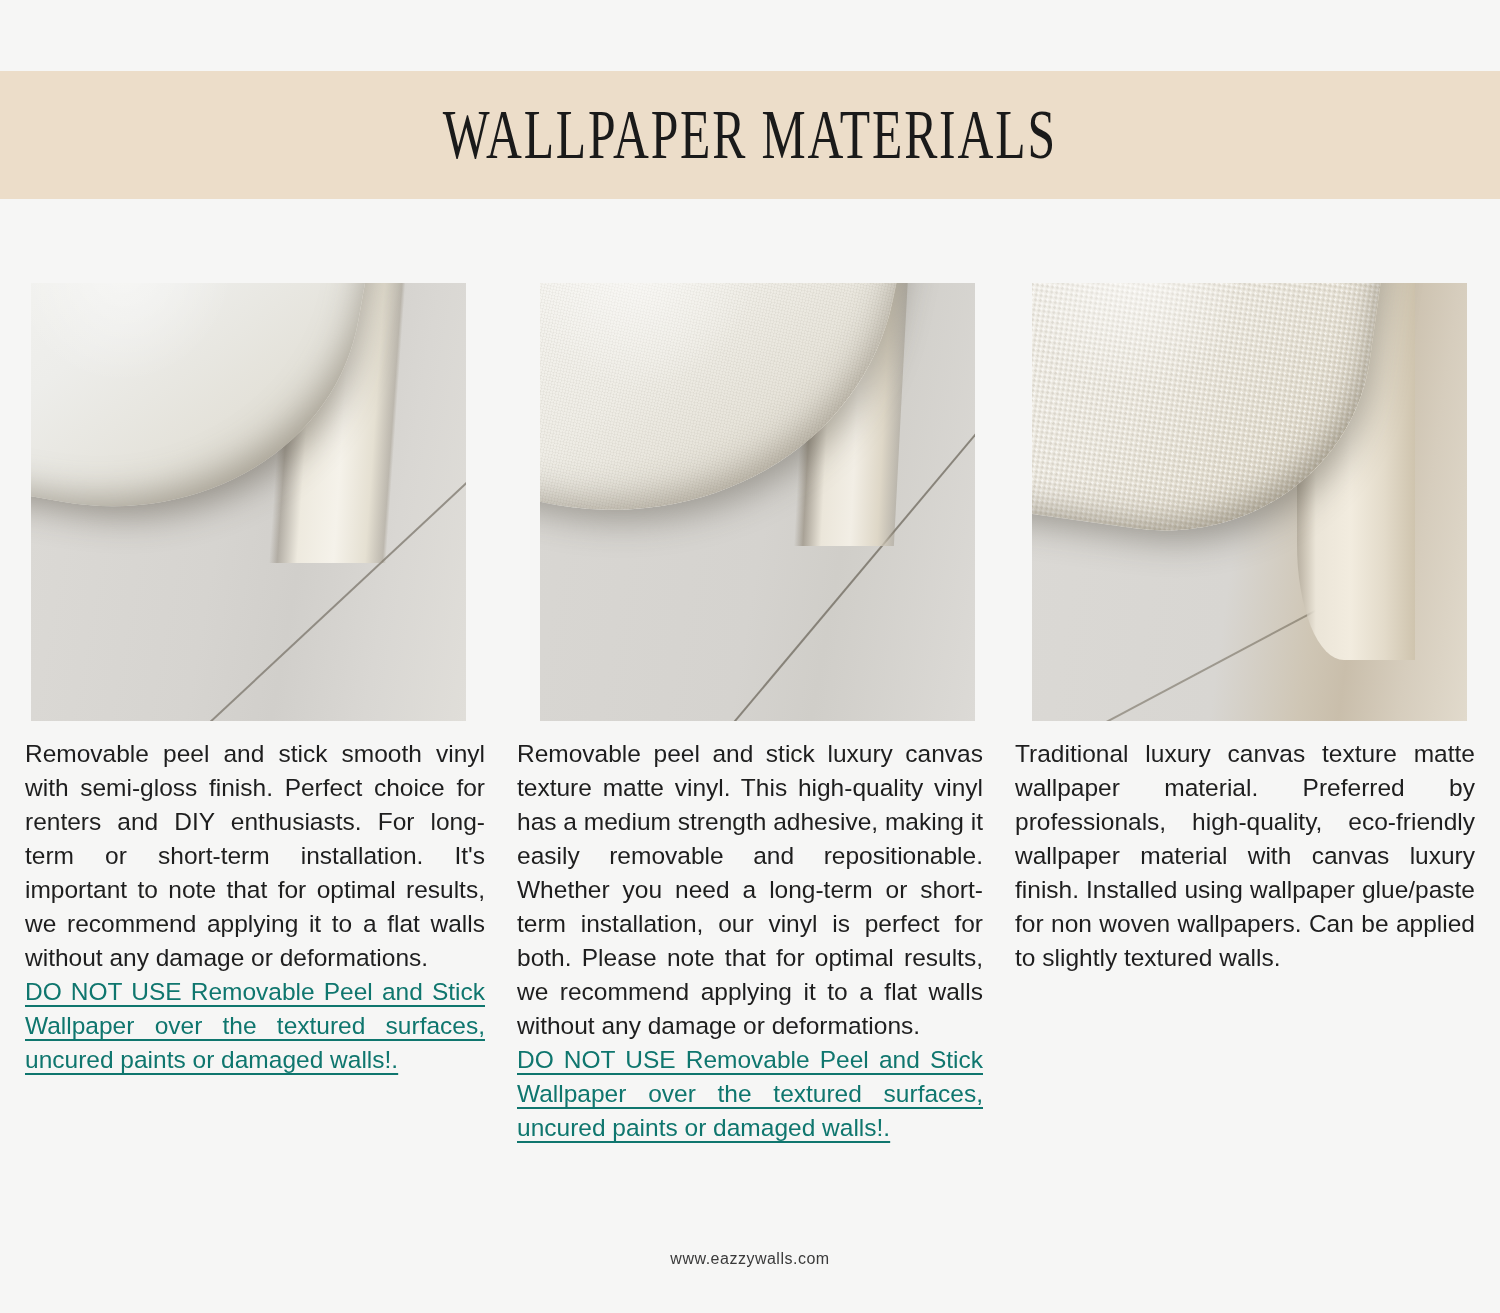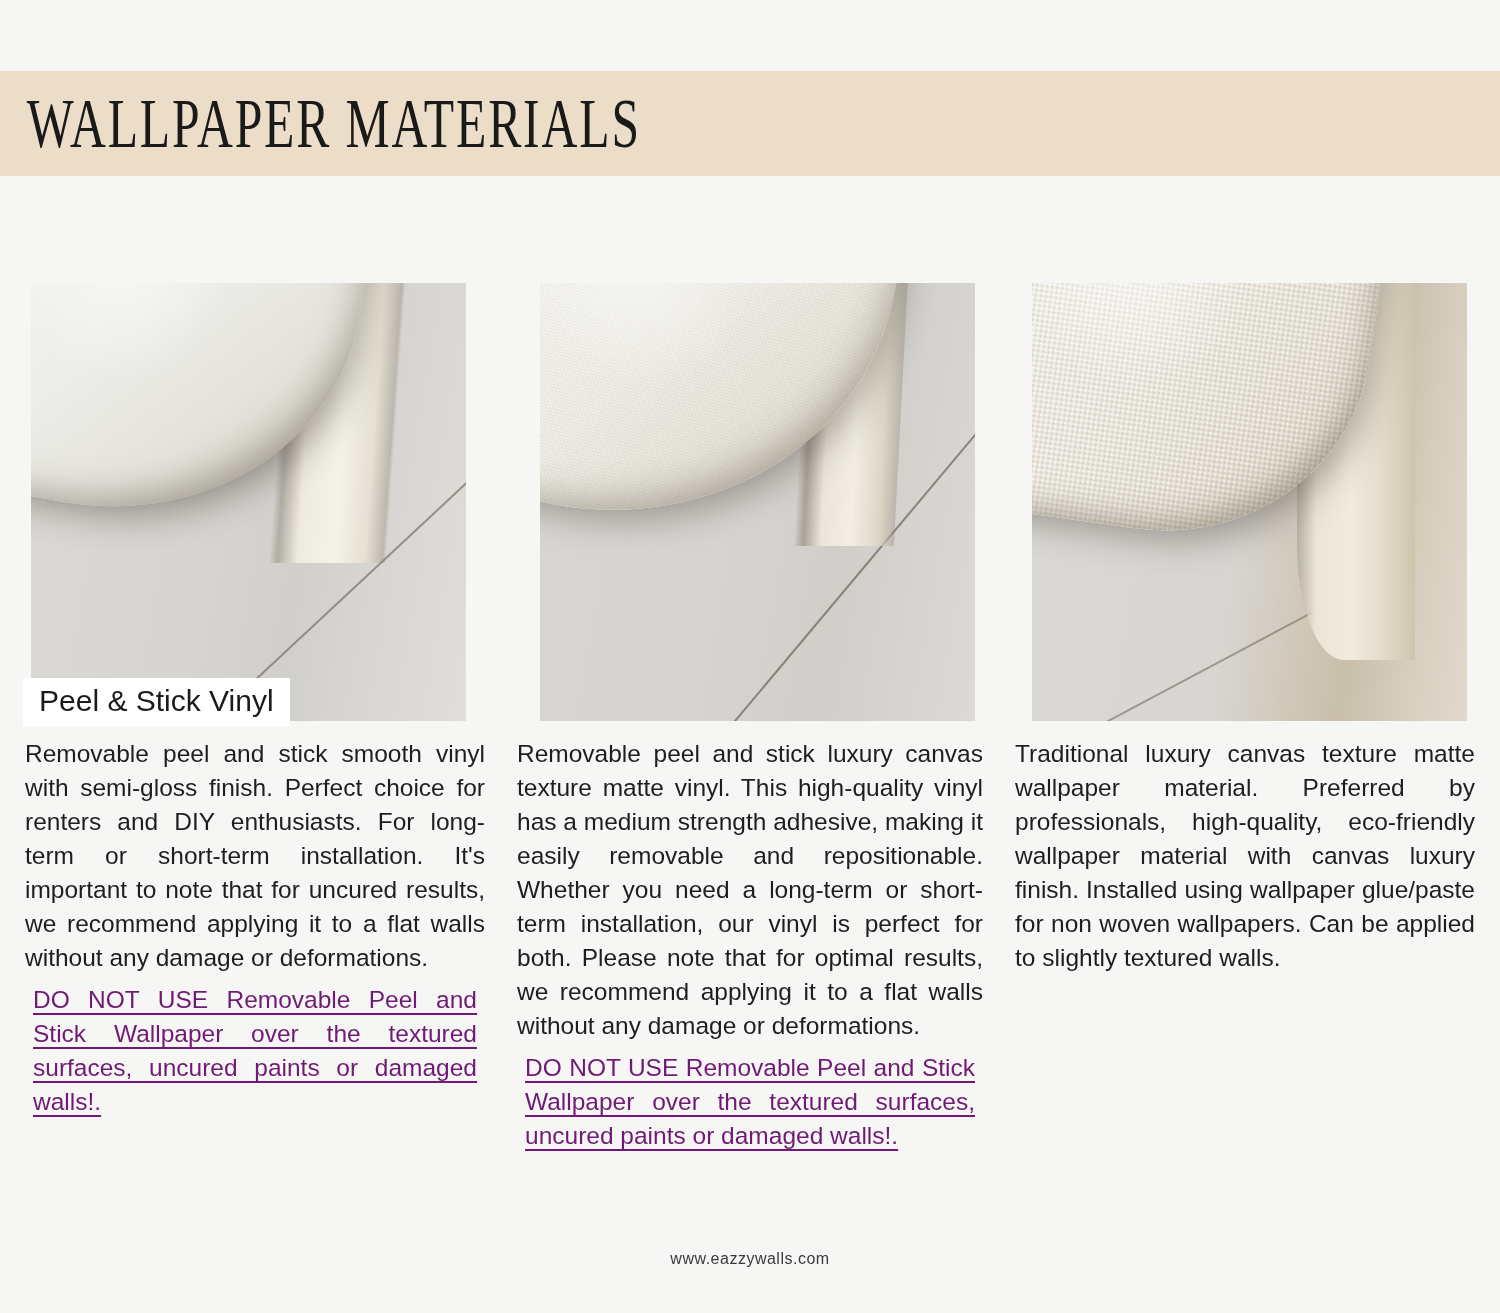--- a/index.html
+++ b/index.html
@@ -7,23 +7,23 @@
   body {
     width:1500px; height:1313px;
     position:relative; overflow:hidden;
     background:#f6f6f5;
     font-family:"Liberation Sans", sans-serif;
     color:#1d1d1d;
   }
 
   
   .banner {
-    position:absolute; top:71px; left:0; width:100%; height:105px;
+    position:absolute; top:71px; left:0; width:100%; height:128px;
     background:#ecddc9;
-    display:flex; align-items:center; justify-content:flex-start;
+    display:flex; align-items:center; justify-content:center;
   }
   .banner h1 {
     margin:0;
     font-family:"Liberation Serif", serif;
     font-weight:400;
     font-size:54px;
     letter-spacing:2px;
     color:#1a1a1a;
     transform:scale(.92,1.28);
   }
@@ -103,24 +103,24 @@
   .card:nth-child(3) .label { left:13px; top:387px; }
 
   
   .desc {
     margin:16px 0 0;
     font-size:24.5px; line-height:34px;
     text-align:justify;
     color:#1e1e1e;
   }
   .warning {
-    margin:8px;
+    margin:0;
     font-size:24.5px; line-height:34px;
     text-align:justify;
-    color:#701a75;
+    color:#0f766e;
     text-decoration:underline;
     text-decoration-thickness:2px;
     text-underline-offset:5px;
   }
 
   
   .footer {
     position:absolute; top:1250px; left:0; width:100%;
     text-align:center;
     font-size:16px; letter-spacing:.5px;
@@ -136,22 +136,21 @@
 
 <div class="columns">
 
   <section class="card">
     <div class="photo img1">
       <div class="ph-wall"></div>
       <div class="ph-diag"></div>
       <div class="ph-roll"></div>
       <div class="ph-sheet"></div>
     </div>
-    <div class="label">Peel &amp; Stick Vinyl</div>
-    <p class="desc">Removable peel and stick smooth vinyl with semi-gloss finish. Perfect choice for renters and DIY enthusiasts. For long-term or short-term installation. It's important to note that for uncured results, we recommend applying it to a flat walls without any damage or deformations.</p>
+    <p class="desc">Removable peel and stick smooth vinyl with semi-gloss finish. Perfect choice for renters and DIY enthusiasts. For long-term or short-term installation. It's important to note that for optimal results, we recommend applying it to a flat walls without any damage or deformations.</p>
     <p class="warning">DO NOT USE Removable Peel and Stick Wallpaper over the textured surfaces, uncured paints or damaged walls!.</p>
   </section>
 
   <section class="card">
     <div class="photo img2">
       <div class="ph-wall"></div>
       <div class="ph-diag"></div>
       <div class="ph-roll"></div>
       <div class="ph-sheet"></div>
     </div>

